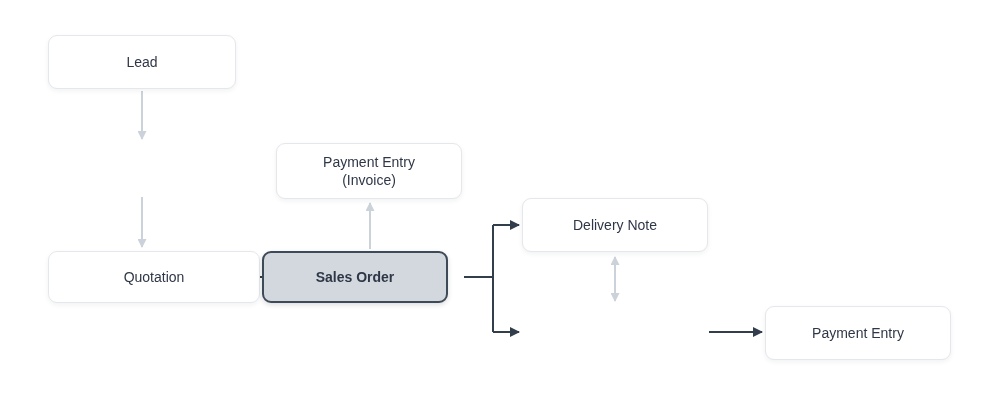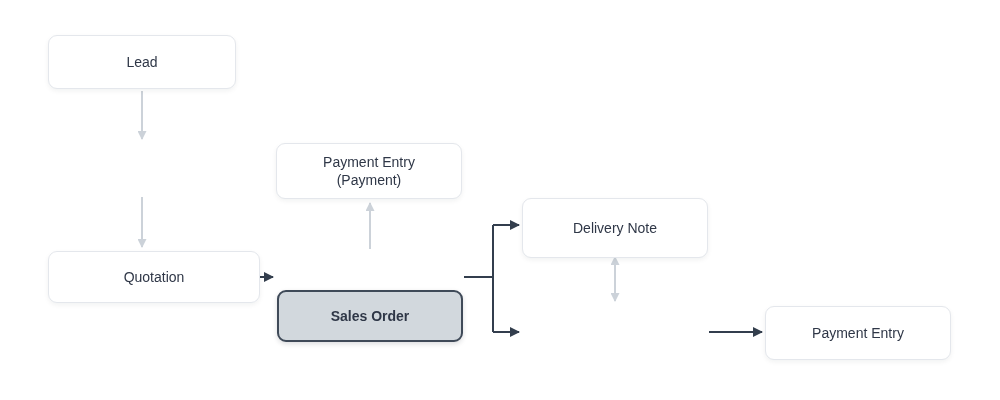--- a/index.html
+++ b/index.html
@@ -43,22 +43,22 @@
   }
   .node--outlined {
     border: 1.5px solid var(--outlined-border, #525c6a);
     font-weight: 700;
   }
   
   #node-lead          { left: 48px;  top: 35px;  width: 188px; height: 54px; }
   #node-opportunity   { left: 48px;  top: 143px; width: 188px; height: 52px; }
   #node-quotation     { left: 48px;  top: 251px; width: 212px; height: 52px; }
   #node-pe-advance    { left: 276px; top: 143px; width: 186px; height: 56px; }
-  #node-sales-order   { left: 277px; top: 251px; width: 186px; height: 52px; margin-top: 39px; }
-  #node-delivery-note { left: 522px; top: 198px; width: 186px; height: 60px; }
+  #node-sales-order   { left: 262px; top: 251px; width: 186px; height: 52px; }
+  #node-delivery-note { left: 522px; top: 198px; width: 186px; height: 54px; }
   #node-sales-invoice { left: 522px; top: 305px; width: 186px; height: 53px; }
   #node-payment-entry { left: 765px; top: 306px; width: 186px; height: 54px; }
 
   .stroke-dark  { stroke: var(--arrow-dark, #333e4d); stroke-width: 2; fill: none; }
   .stroke-light { stroke: var(--arrow-light, #ccd2d9); stroke-width: 2; fill: none; }
   .fill-dark    { fill: var(--arrow-dark, #333e4d); }
   .fill-light   { fill: var(--arrow-light, #ccd2d9); }
 </style>
 </head>
 <body>
@@ -90,21 +90,21 @@
     <span>Lead</span>
   </div>
 
 
   <div class="node" id="node-quotation">
     <span>Quotation</span>
   </div>
 
   <div class="node" id="node-pe-advance">
     <span>Payment Entry</span>
-    <span>(Payment)</span>
+    <span>(Invoice)</span>
   </div>
 
   <div class="node node--highlight" id="node-sales-order">
     <span>Sales Order</span>
   </div>
 
   <div class="node" id="node-delivery-note">
     <span>Delivery Note</span>
   </div>
 

